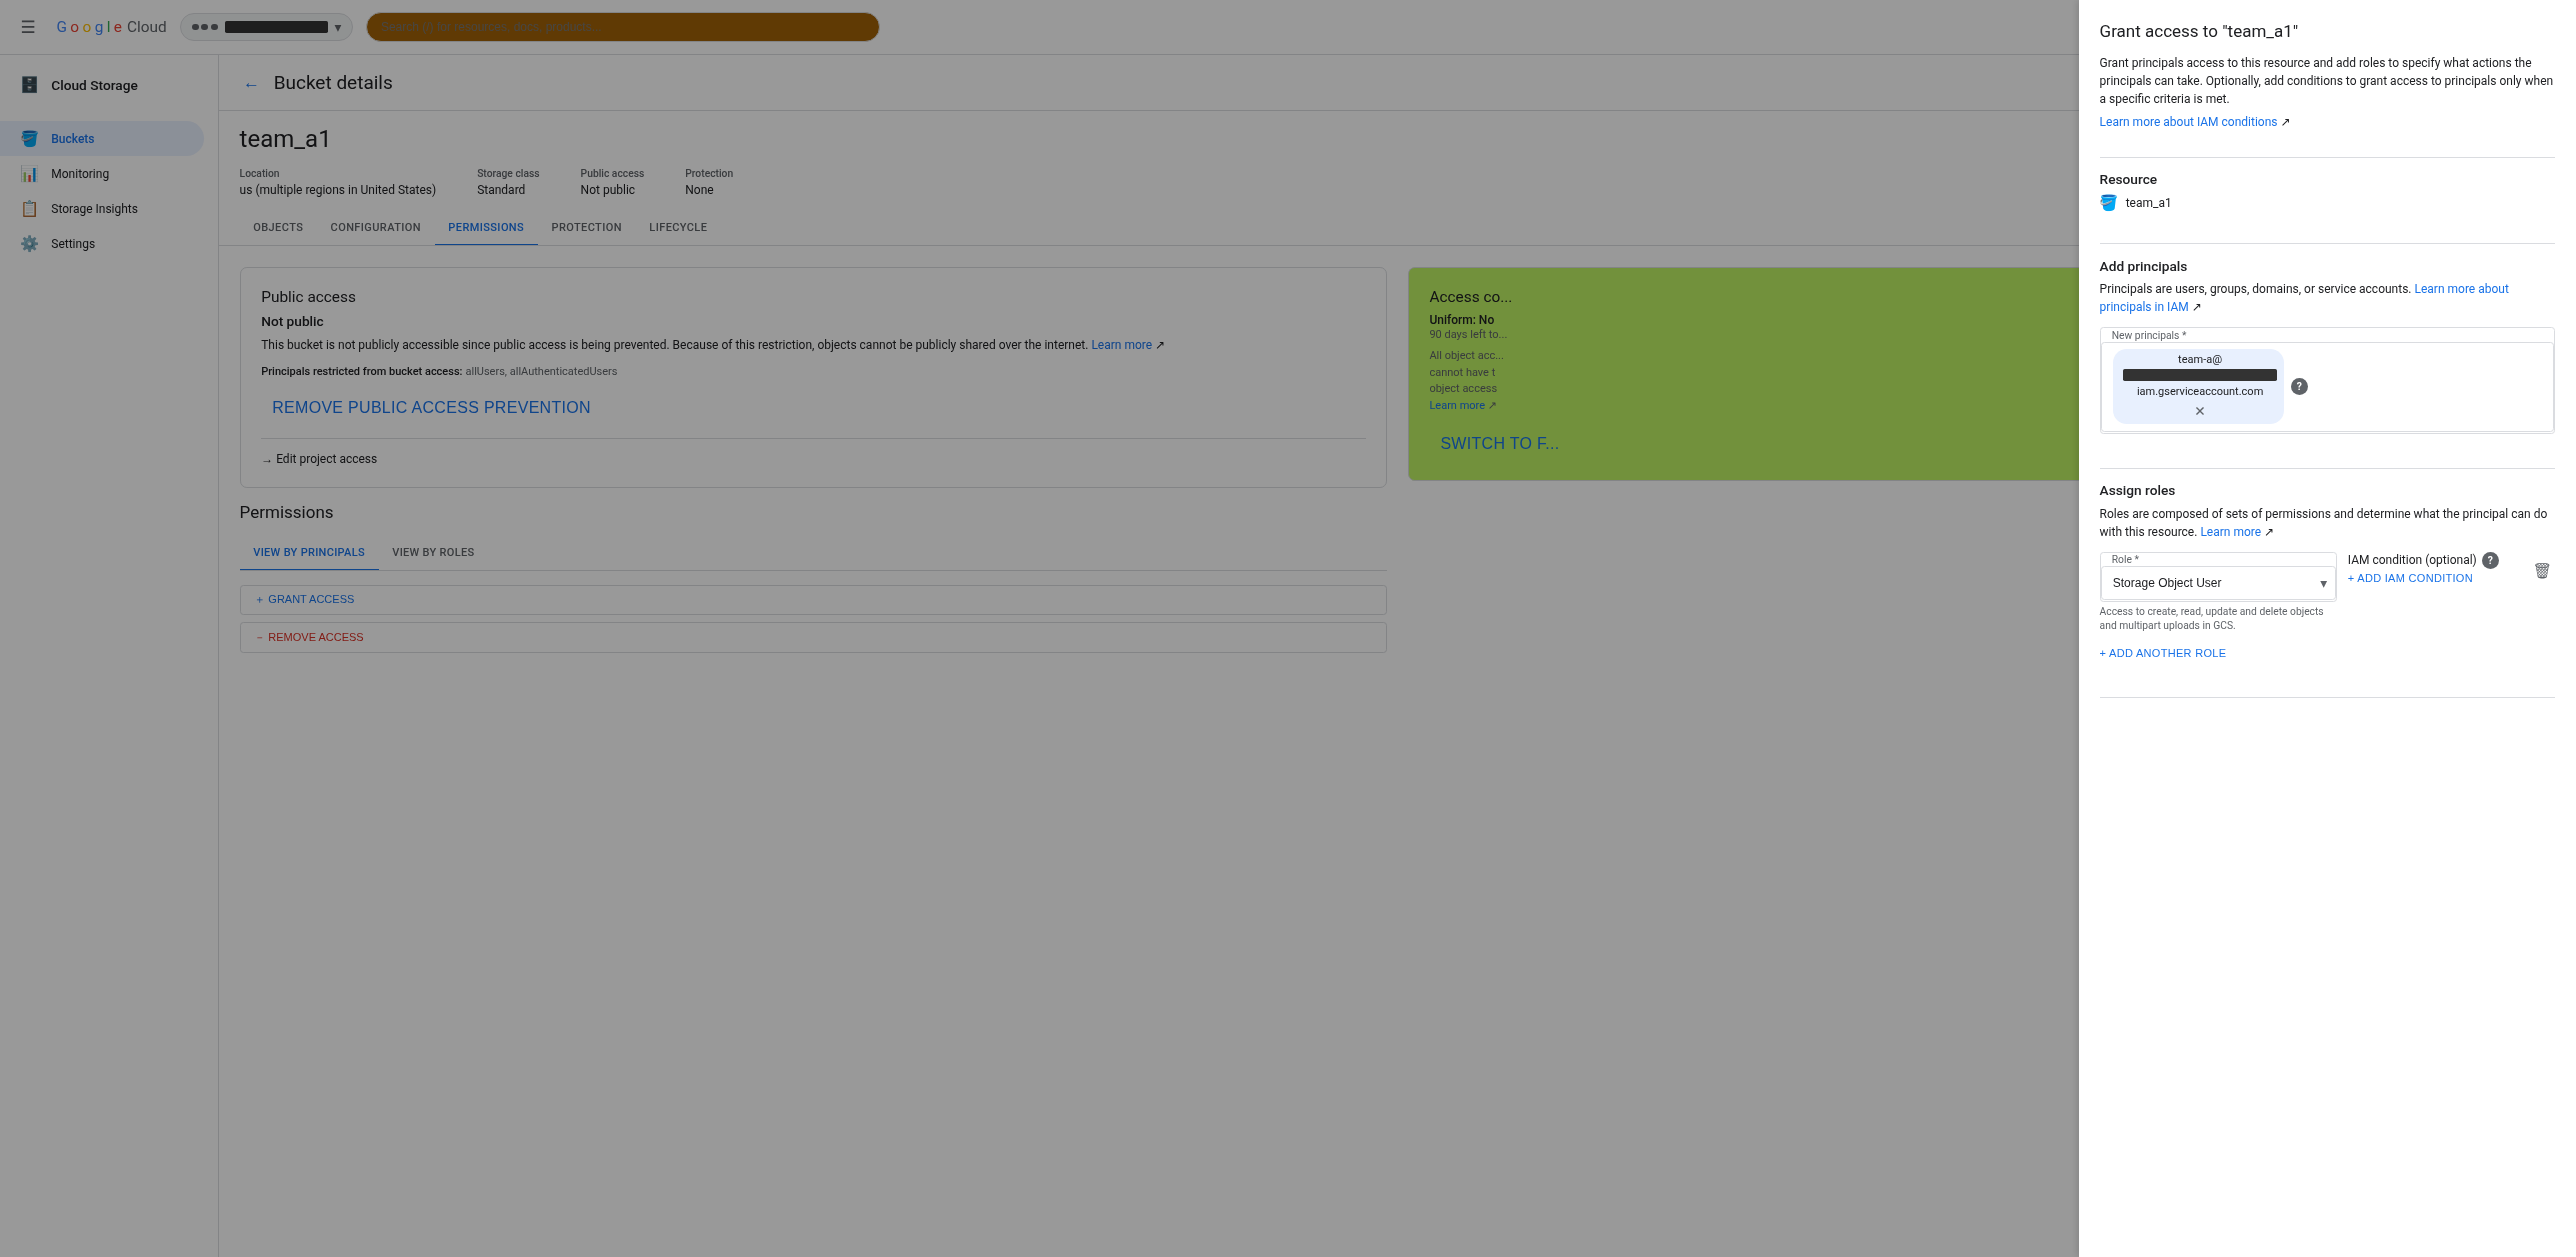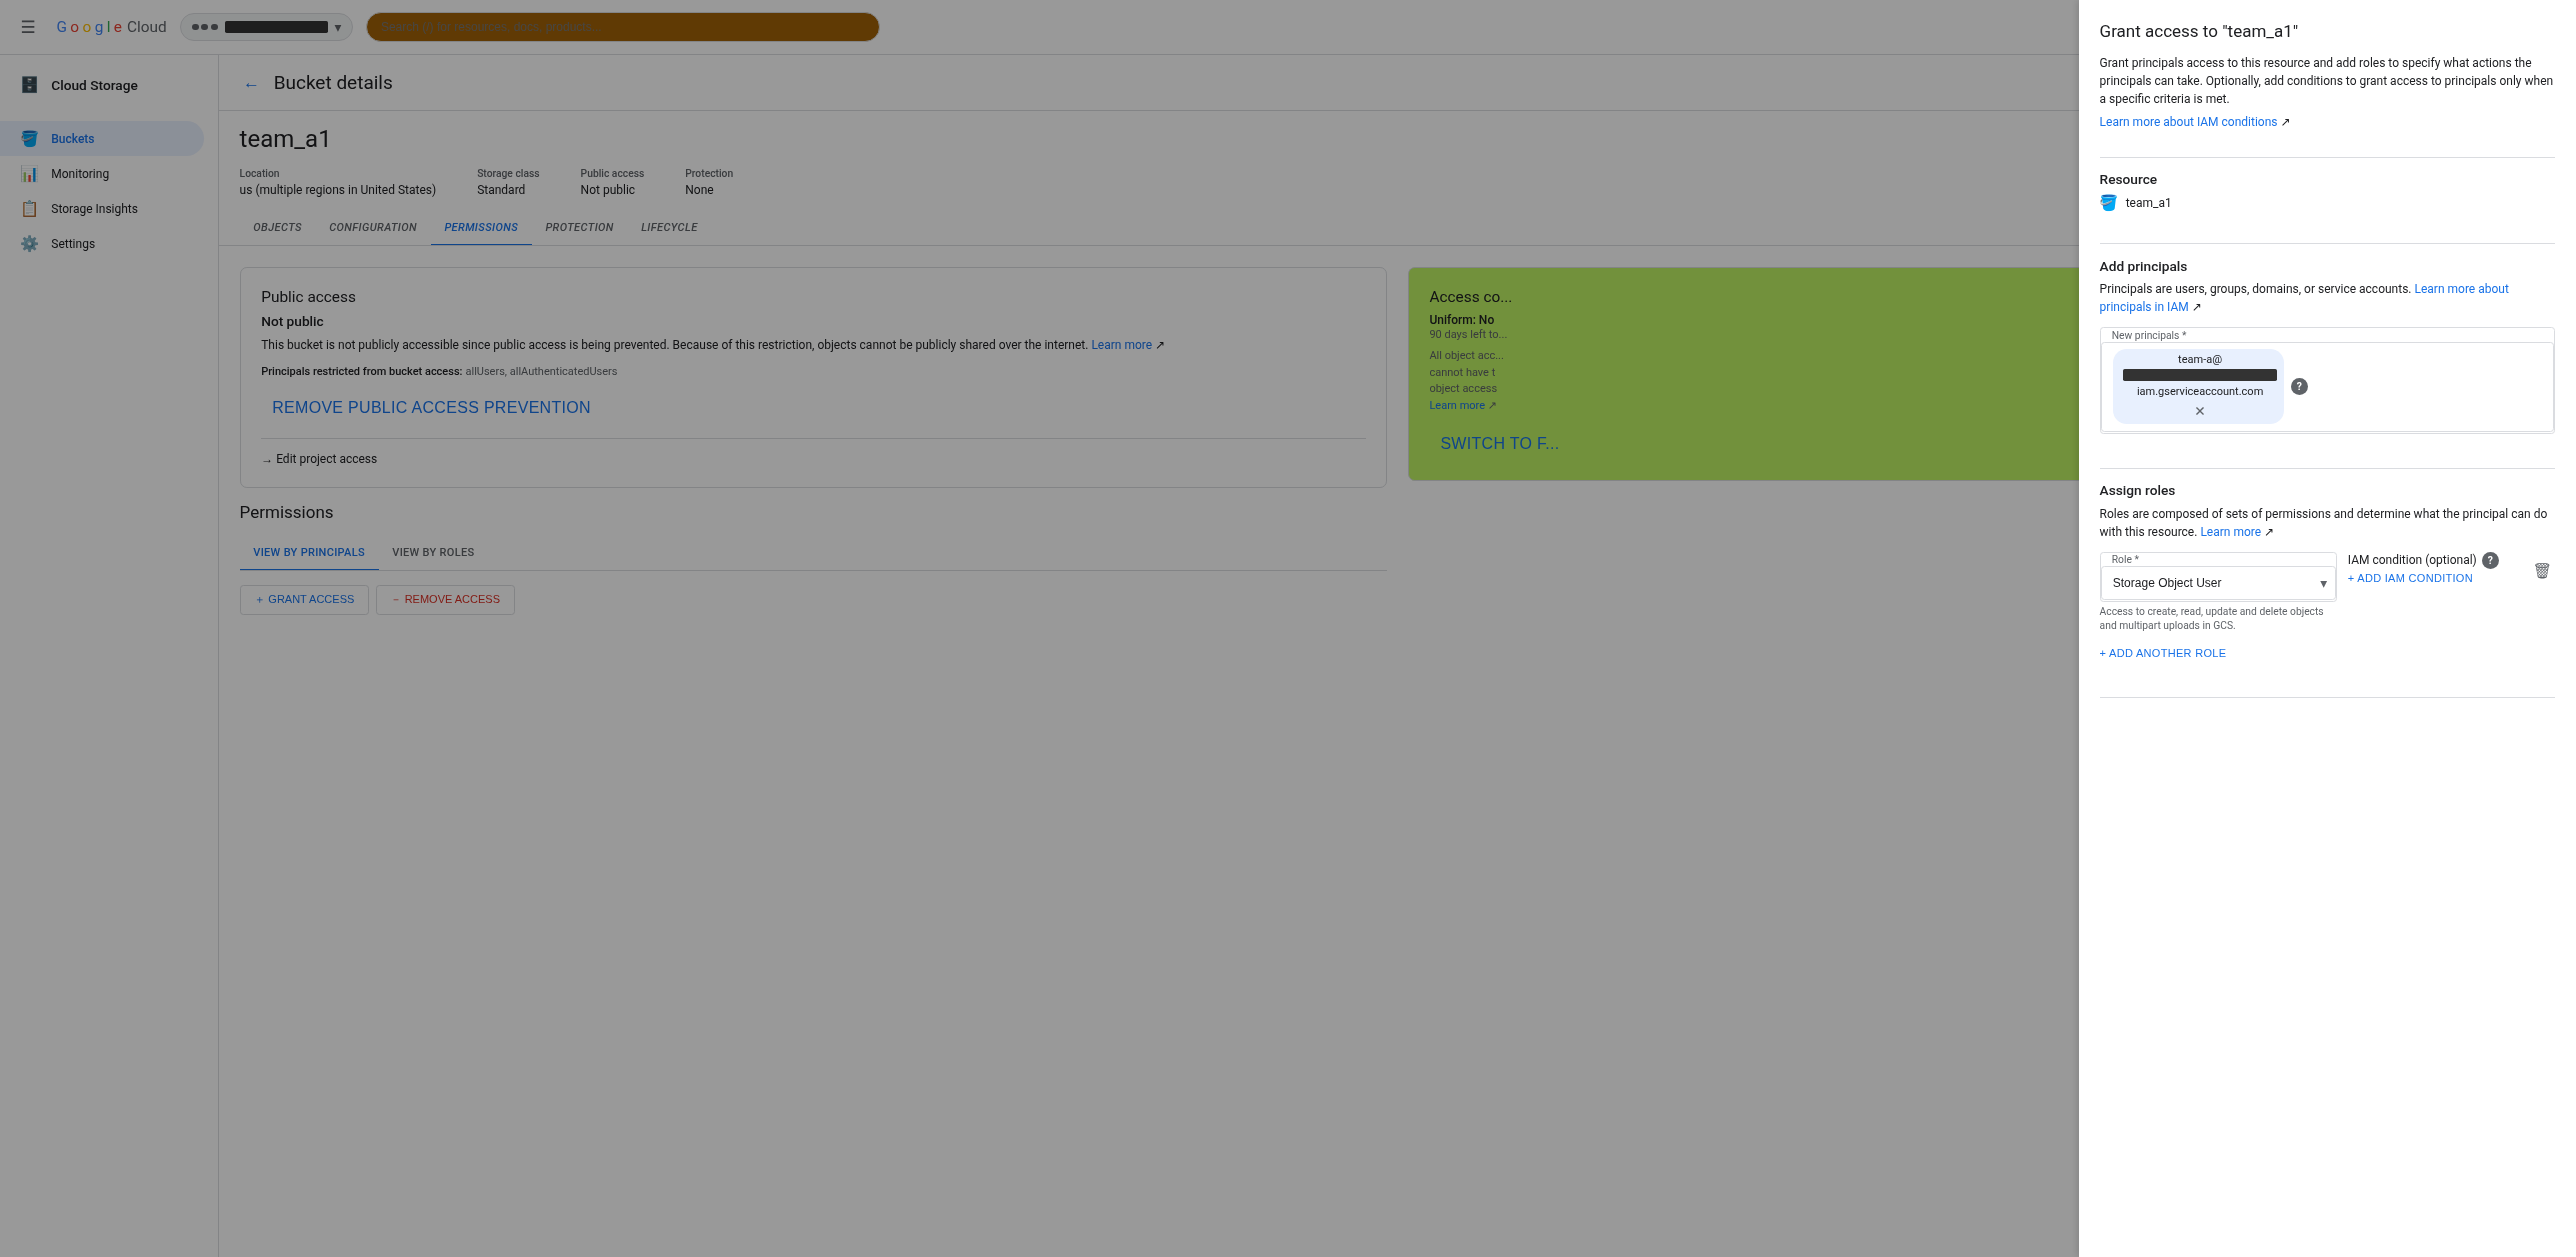--- a/index.html
+++ b/index.html
@@ -41,21 +41,21 @@
 
     
     .bucket-section { padding: 13.7px 20.6px 0 20.6px; }
     .bucket-name { font-size: 24px; font-weight: 400; color: #202124; margin-bottom: 13.7px; }
     .bucket-meta { display: flex; gap: 41px; margin-bottom: 0; }
     .meta-item { display: flex; flex-direction: column; gap: 3.4px; }
     .meta-label { font-size: 10.3px; color: #5f6368; font-weight: 500; }
     .meta-value { font-size: 12px; color: #202124; }
 
     
-    .tabs { display: flex; border-bottom: 0.9px solid #dadce0; padding: 0 20.6px; margin-top: 13.7px; font-style: italic; }
+    .tabs { display: flex; border-bottom: 0.9px solid #dadce0; padding: 0 20.6px; margin-top: 13.7px; }
     .tab { padding: 10.3px 13.7px; font-size: 11px; font-weight: 500; color: #5f6368; cursor: pointer; border-bottom: 1.7px solid transparent; letter-spacing: 0.4px; text-transform: uppercase; }
     .tab.active { color: #1a73e8; border-bottom: 1.7px solid #1a73e8; }
 
     
     .main-content { display: flex; flex: 1; gap: 0; padding: 20.6px; gap: 20.6px; overflow: auto; }
     .left-panel { flex: 1; display: flex; flex-direction: column; gap: 13.7px; min-width: 0; }
     .right-panel { flex: 1; display: flex; flex-direction: column; gap: 13.7px; min-width: 0; }
 
     
     .card { border: 0.9px solid #dadce0; border-radius: 6.9px; padding: 20.6px; background: #fff; }
@@ -72,21 +72,21 @@
     .card-partial { border: 0.9px solid #dadce0; border-radius: 6.9px; padding: 20.6px; background: #bef264; overflow: hidden; }
     .access-control-title { font-size: 15.4px; font-weight: 400; margin-bottom: 6.9px; }
     .access-control-subtitle { font-size: 12px; font-weight: 500; }
 
     
     .permissions-section { padding: 0 20.6px 20.6px 20.6px; }
     .permissions-title { font-size: 17px; font-weight: 400; margin-bottom: 13.7px; }
     .perms-tabs { display: flex; gap: 0; border-bottom: 0.9px solid #dadce0; margin-bottom: 13.7px; }
     .perms-tab { padding: 10.3px 13.7px; font-size: 11px; font-weight: 500; color: #5f6368; cursor: pointer; border-bottom: 1.7px solid transparent; text-transform: uppercase; letter-spacing: 0.3px; }
     .perms-tab.active { color: #1a73e8; border-bottom: 1.7px solid #1a73e8; }
-    .perms-actions { display: flex; gap: 6.9px; }
+    .perms-actions { display: flex; gap: 6.9px; flex-direction: column; }
     .btn-outlined { display: flex; align-items: center; gap: 5.1px; background: none; border: 0.9px solid #dadce0; border-radius: 3.4px; padding: 6.9px 13.7px; font-size: 11px; font-weight: 500; cursor: pointer; color: #1a73e8; }
     .btn-outlined-danger { color: #d93025; border-color: #dadce0; }
 
     
     .overlay { position: fixed; top: 0; left: 0; right: 0; bottom: 0; background: rgba(0,0,0,0.4); z-index: 100; }
 
     
     .side-panel { position: fixed; top: 0; right: 0; width: 497px; height: 100vh; background: #fff; box-shadow: -1.7px 0 6.9px rgba(0,0,0,0.15); z-index: 200; display: flex; flex-direction: column; overflow-y: auto; padding: 20.6px; }
     .panel-title { font-size: 17px; font-weight: 400; margin-bottom: 13.7px; color: #202124; }
     .panel-desc { font-size: 12px; color: #202124; line-height: 1.5; margin-bottom: 6.9px; }

